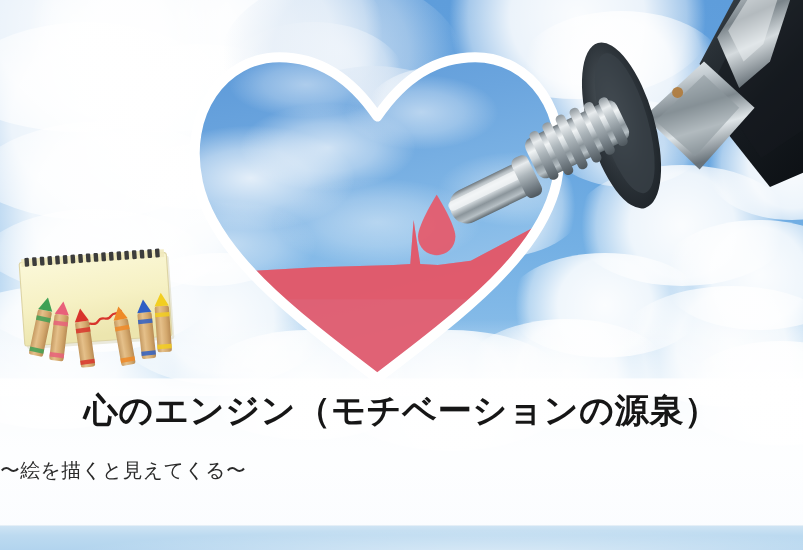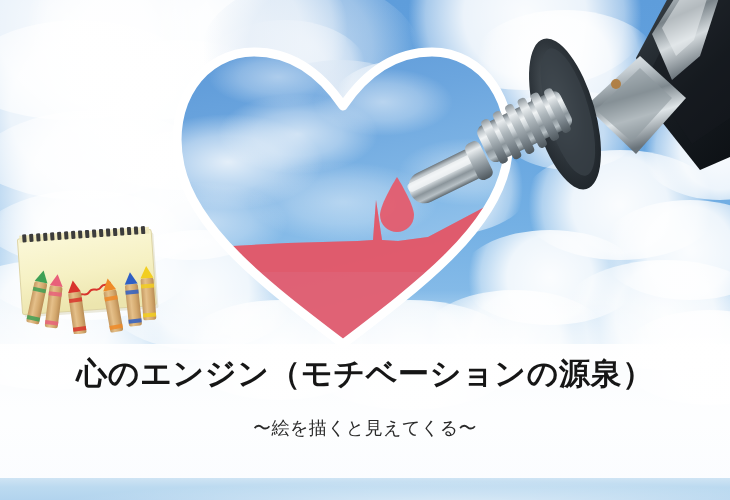--- a/index.html
+++ b/index.html
@@ -40,21 +40,21 @@
   .overlay{
     position:absolute;left:0;top:344px;width:730px;height:134px;
     background:linear-gradient(180deg, rgba(255,255,255,.90) 0%, rgba(255,255,255,.955) 18%, rgba(255,255,255,.975) 55%, rgba(252,253,255,.96) 100%);
   }
   .title{
     position:absolute;left:0;top:357px;width:730px;text-align:center;
     font-size:31px;font-weight:bold;color:#161616;letter-spacing:.6px;
     line-height:1.1;white-space:nowrap;
   }
   .subtitle{
-    position:absolute;left:0;top:418px;width:730px;text-align:center;
+    position:absolute;left:0;top:418px;width:730px;text-align:left;
     font-size:18px;font-weight:normal;color:#2a2a2a;letter-spacing:.4px;
     line-height:1.2;white-space:nowrap;
   }
   .bottomband{
     position:absolute;left:0;top:478px;width:730px;height:22px;
     background:linear-gradient(180deg,#cfe4f4 0%, #bcdaf0 40%, #b2d4ee 100%);
   }
   .bottomband::after{
     content:"";position:absolute;left:0;top:0;width:100%;height:100%;
     background:radial-gradient(ellipse at 62% 120%, rgba(255,255,255,.55) 0%, rgba(255,255,255,0) 62%);

